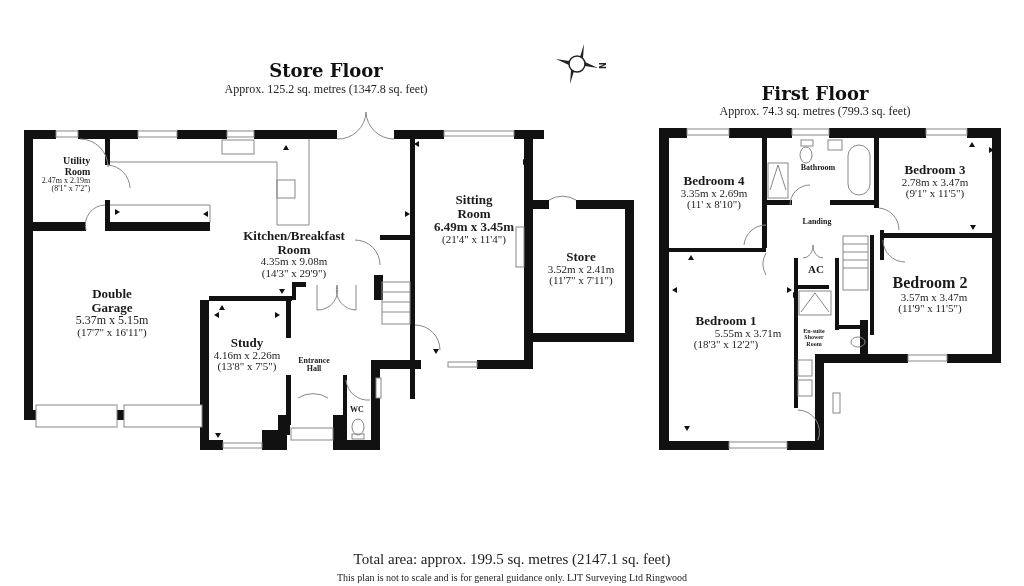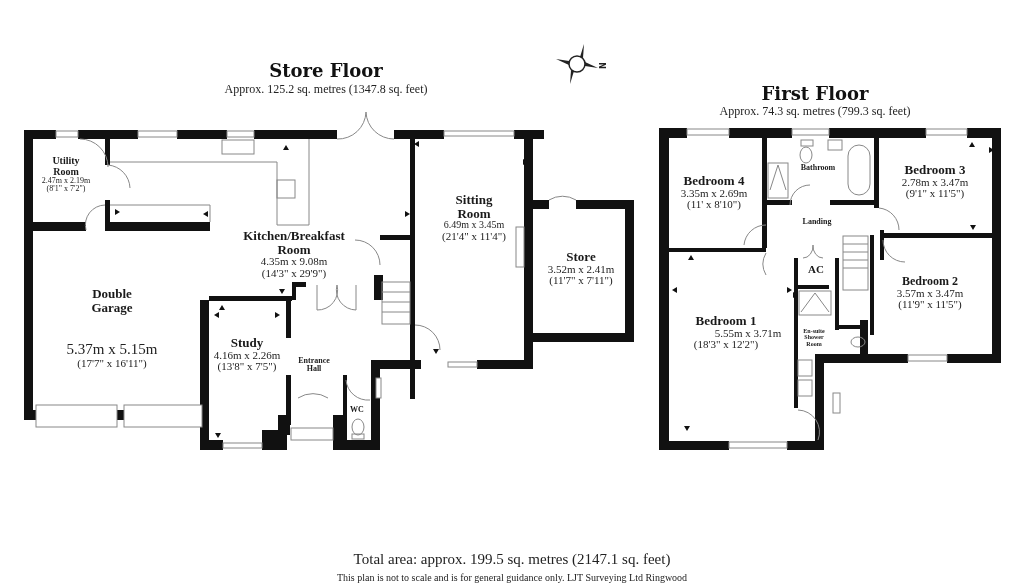--- a/index.html
+++ b/index.html
@@ -206,51 +206,51 @@
     <polygon points="672,290 677,287 677,293"></polygon>
     <polygon points="792,290 787,287 787,293"></polygon>
     <polygon points="874,151 879,148 879,154"></polygon>
     <polygon points="972,142 969,147 975,147"></polygon>
     <polygon points="994,150 989,147 989,153"></polygon>
     <polygon points="973,230 970,225 976,225"></polygon>
     <polygon points="798,295 793,292 793,298"></polygon>
   </g>
 </svg>
 
-<div class="lbl" style="left:66px; top:156px;">
+<div class="lbl" style="left:66px; top:156px;text-align:right;">
   <span class="n" style="font-size:10px;">Utility</span>
   <span class="n" style="font-size:10px;">Room</span>
   <span class="d" style="font-size:8px;">2.47m x 2.19m</span>
   <span class="d" style="font-size:8px;">(8'1" x 7'2")</span>
 </div>
 
 <div class="lbl" style="left:294px; top:229px;">
   <span class="n" style="font-size:13px;">Kitchen/Breakfast</span>
   <span class="n" style="font-size:13px;">Room</span>
   <span class="d" style="font-size:11px;">4.35m x 9.08m</span>
   <span class="d" style="font-size:11px;">(14'3" x 29'9")</span>
 </div>
 
 <div class="lbl" style="left:474px; top:193px;">
   <span class="n" style="font-size:13px;">Sitting</span>
   <span class="n" style="font-size:13px;">Room</span>
-  <span class="d" style="font-size:10px;">6.49m x 3.45m</span>
+  <span class="d" style="font-size:13px;font-weight:bold;">6.49m x 3.45m</span>
   <span class="d" style="font-size:11px;">(21'4" x 11'4")</span>
 </div>
 
 <div class="lbl" style="left:581px; top:250px;">
   <span class="n" style="font-size:13px;">Store</span>
   <span class="d" style="font-size:11px;">3.52m x 2.41m</span>
   <span class="d" style="font-size:11px;">(11'7" x 7'11")</span>
 </div>
 
 <div class="lbl" style="left:112px; top:287px;">
   <span class="n" style="font-size:13px;">Double</span>
   <span class="n" style="font-size:13px;">Garage</span>
-  <span class="d" style="font-size:15px;margin-top:28px;">5.37m x 5.15m</span>
+  <span class="d" style="font-size:12px;">5.37m x 5.15m</span>
   <span class="d" style="font-size:11px;">(17'7" x 16'11")</span>
 </div>
 
 <div class="lbl" style="left:247px; top:336px;">
   <span class="n" style="font-size:13px;">Study</span>
   <span class="d" style="font-size:11px;">4.16m x 2.26m</span>
   <span class="d" style="font-size:11px;">(13'8" x 7'5")</span>
 </div>
 
 <div class="lbl" style="left:314px; top:357px;">
@@ -292,19 +292,19 @@
   <span class="d" style="font-size:11px;">(18'3" x 12'2")</span>
 </div>
 
 <div class="lbl" style="left:814px; top:328px;">
   <span class="n" style="font-size:6px;">En-suite</span>
   <span class="n" style="font-size:6px;">Shower</span>
   <span class="n" style="font-size:6px;">Room</span>
 </div>
 
 <div class="lbl" style="left:930px; top:275px;">
-  <span class="n" style="font-size:12px;">Bedroom 2</span>
+  <span class="n" style="font-size:16px;">Bedroom 2</span>
   <span class="d" style="font-size:11px;text-align:right;">3.57m x 3.47m</span>
   <span class="d" style="font-size:11px;">(11'9" x 11'5")</span>
 </div>
 
 <div class="footer1">Total area: approx. 199.5 sq. metres (2147.1 sq. feet)</div>
 <div class="footer2">This plan is not to scale and is for general guidance only. LJT Surveying Ltd Ringwood</div>
 
 </body></html>

